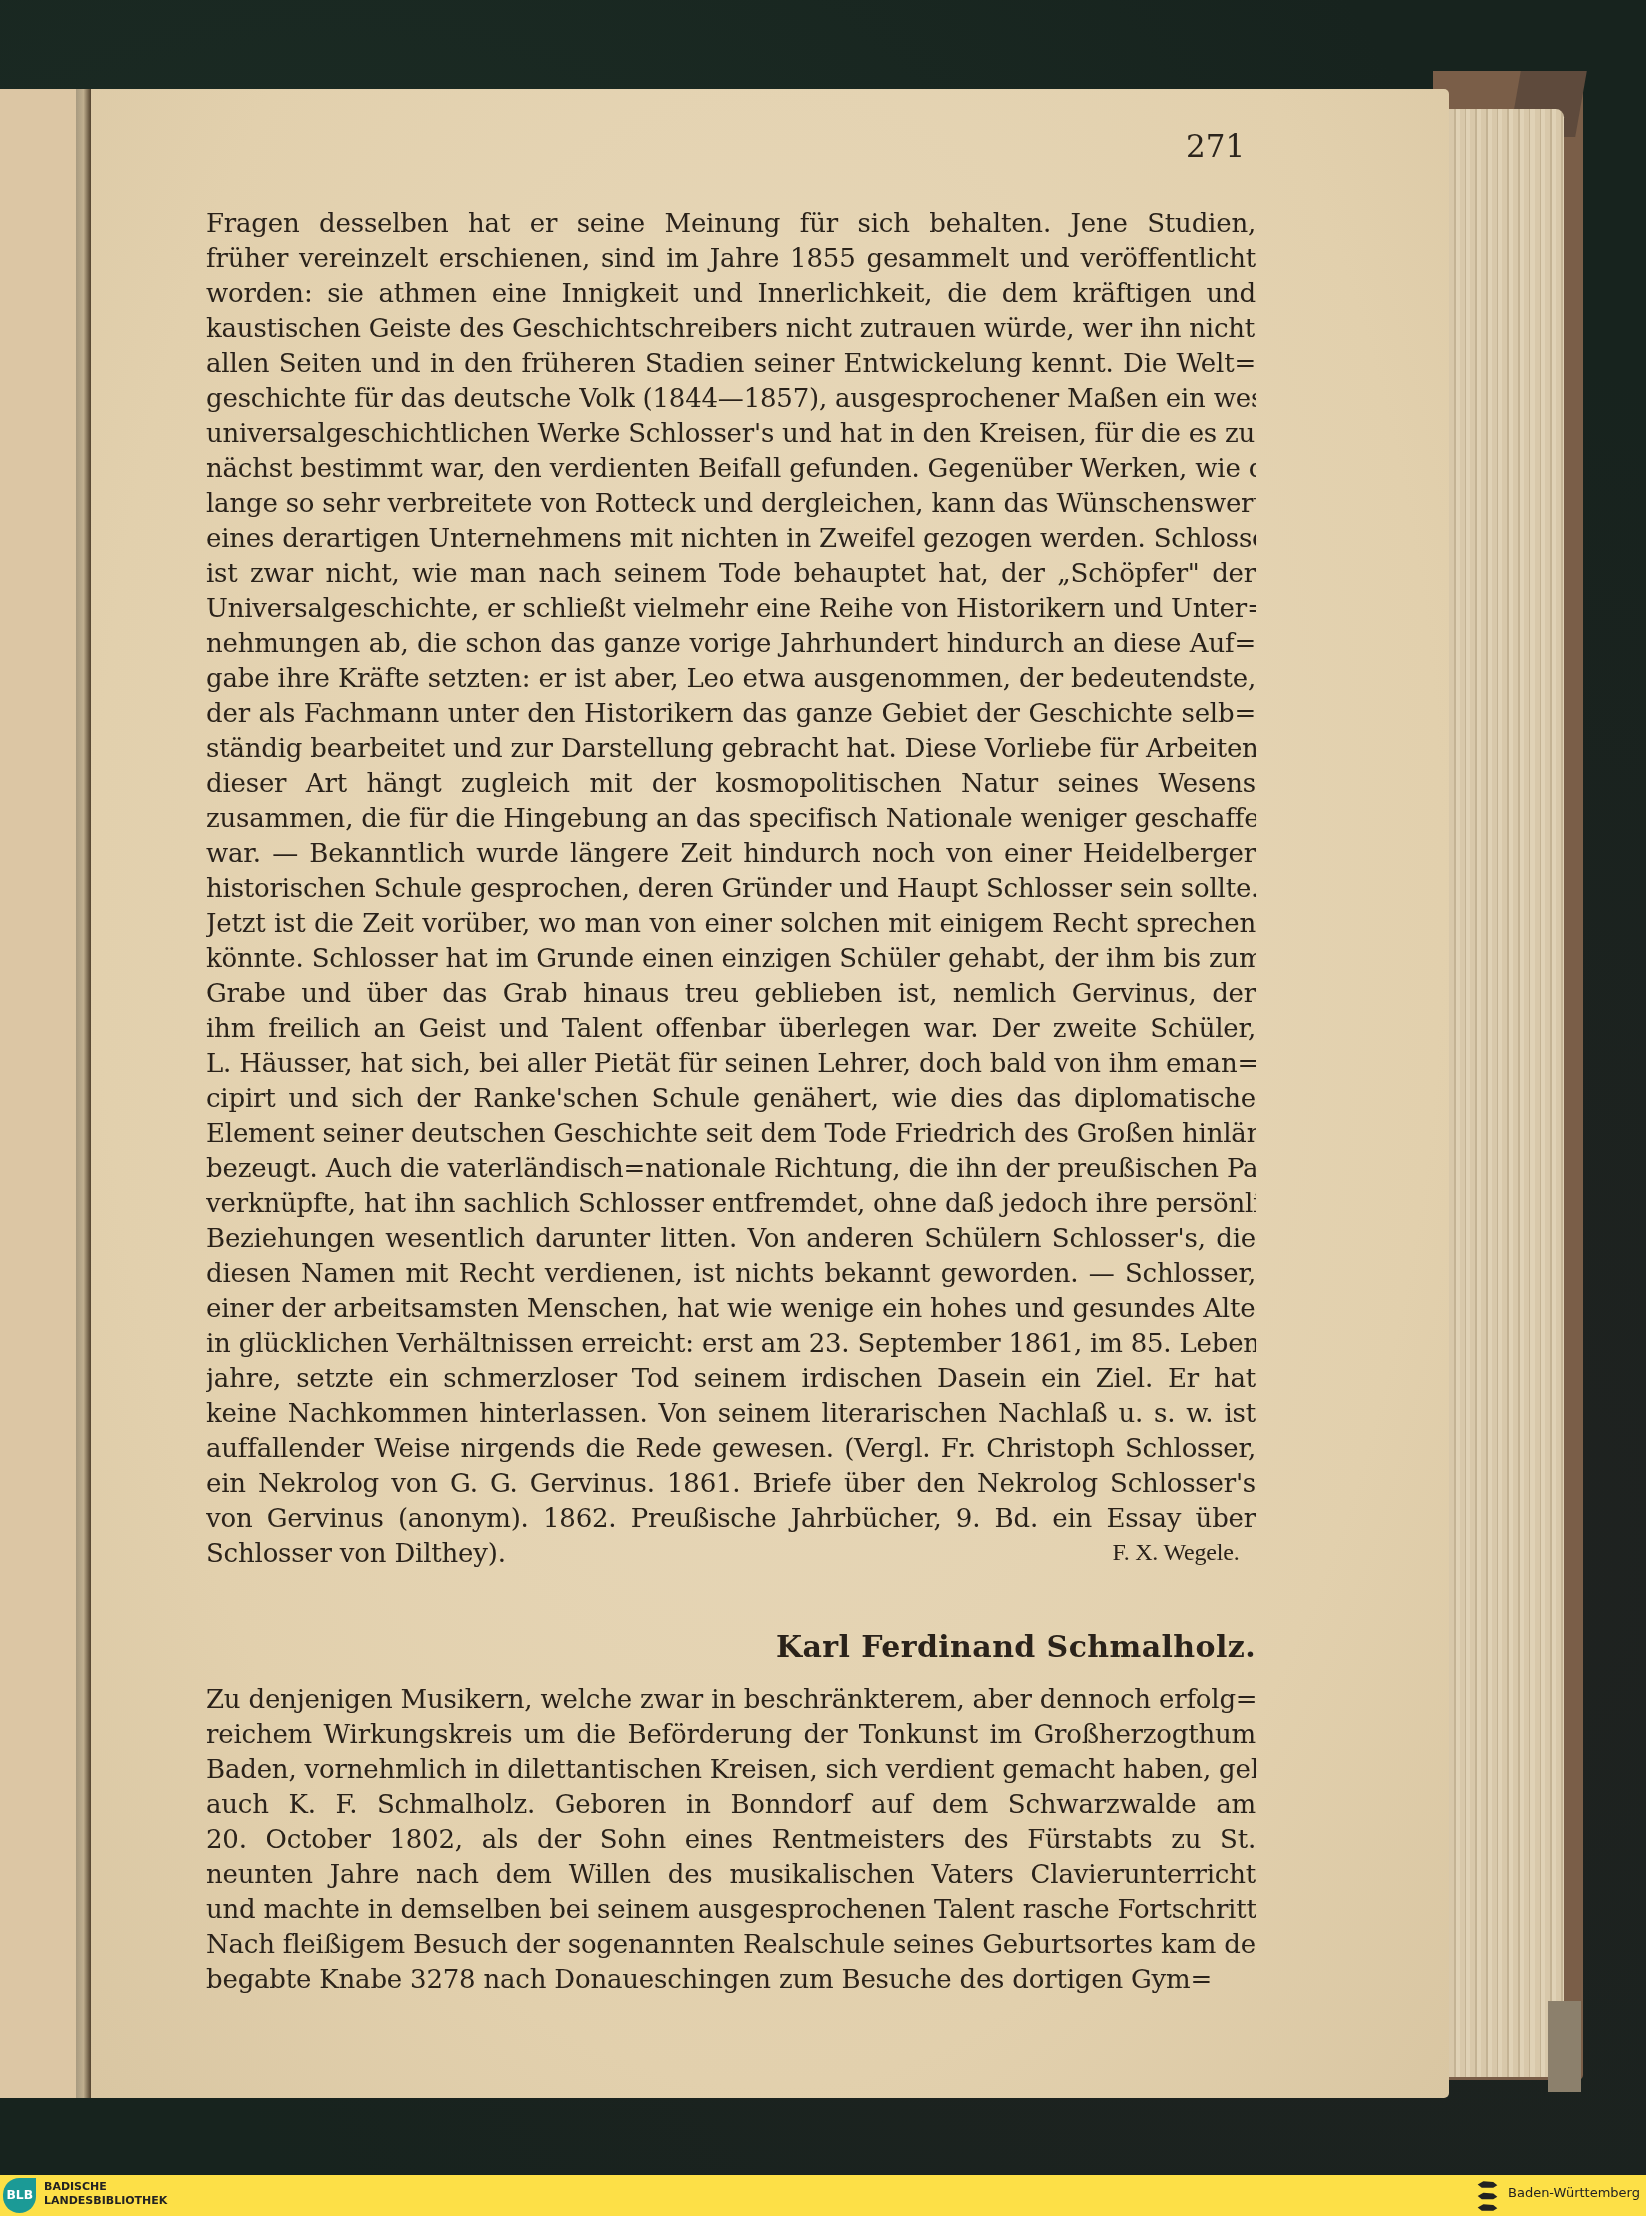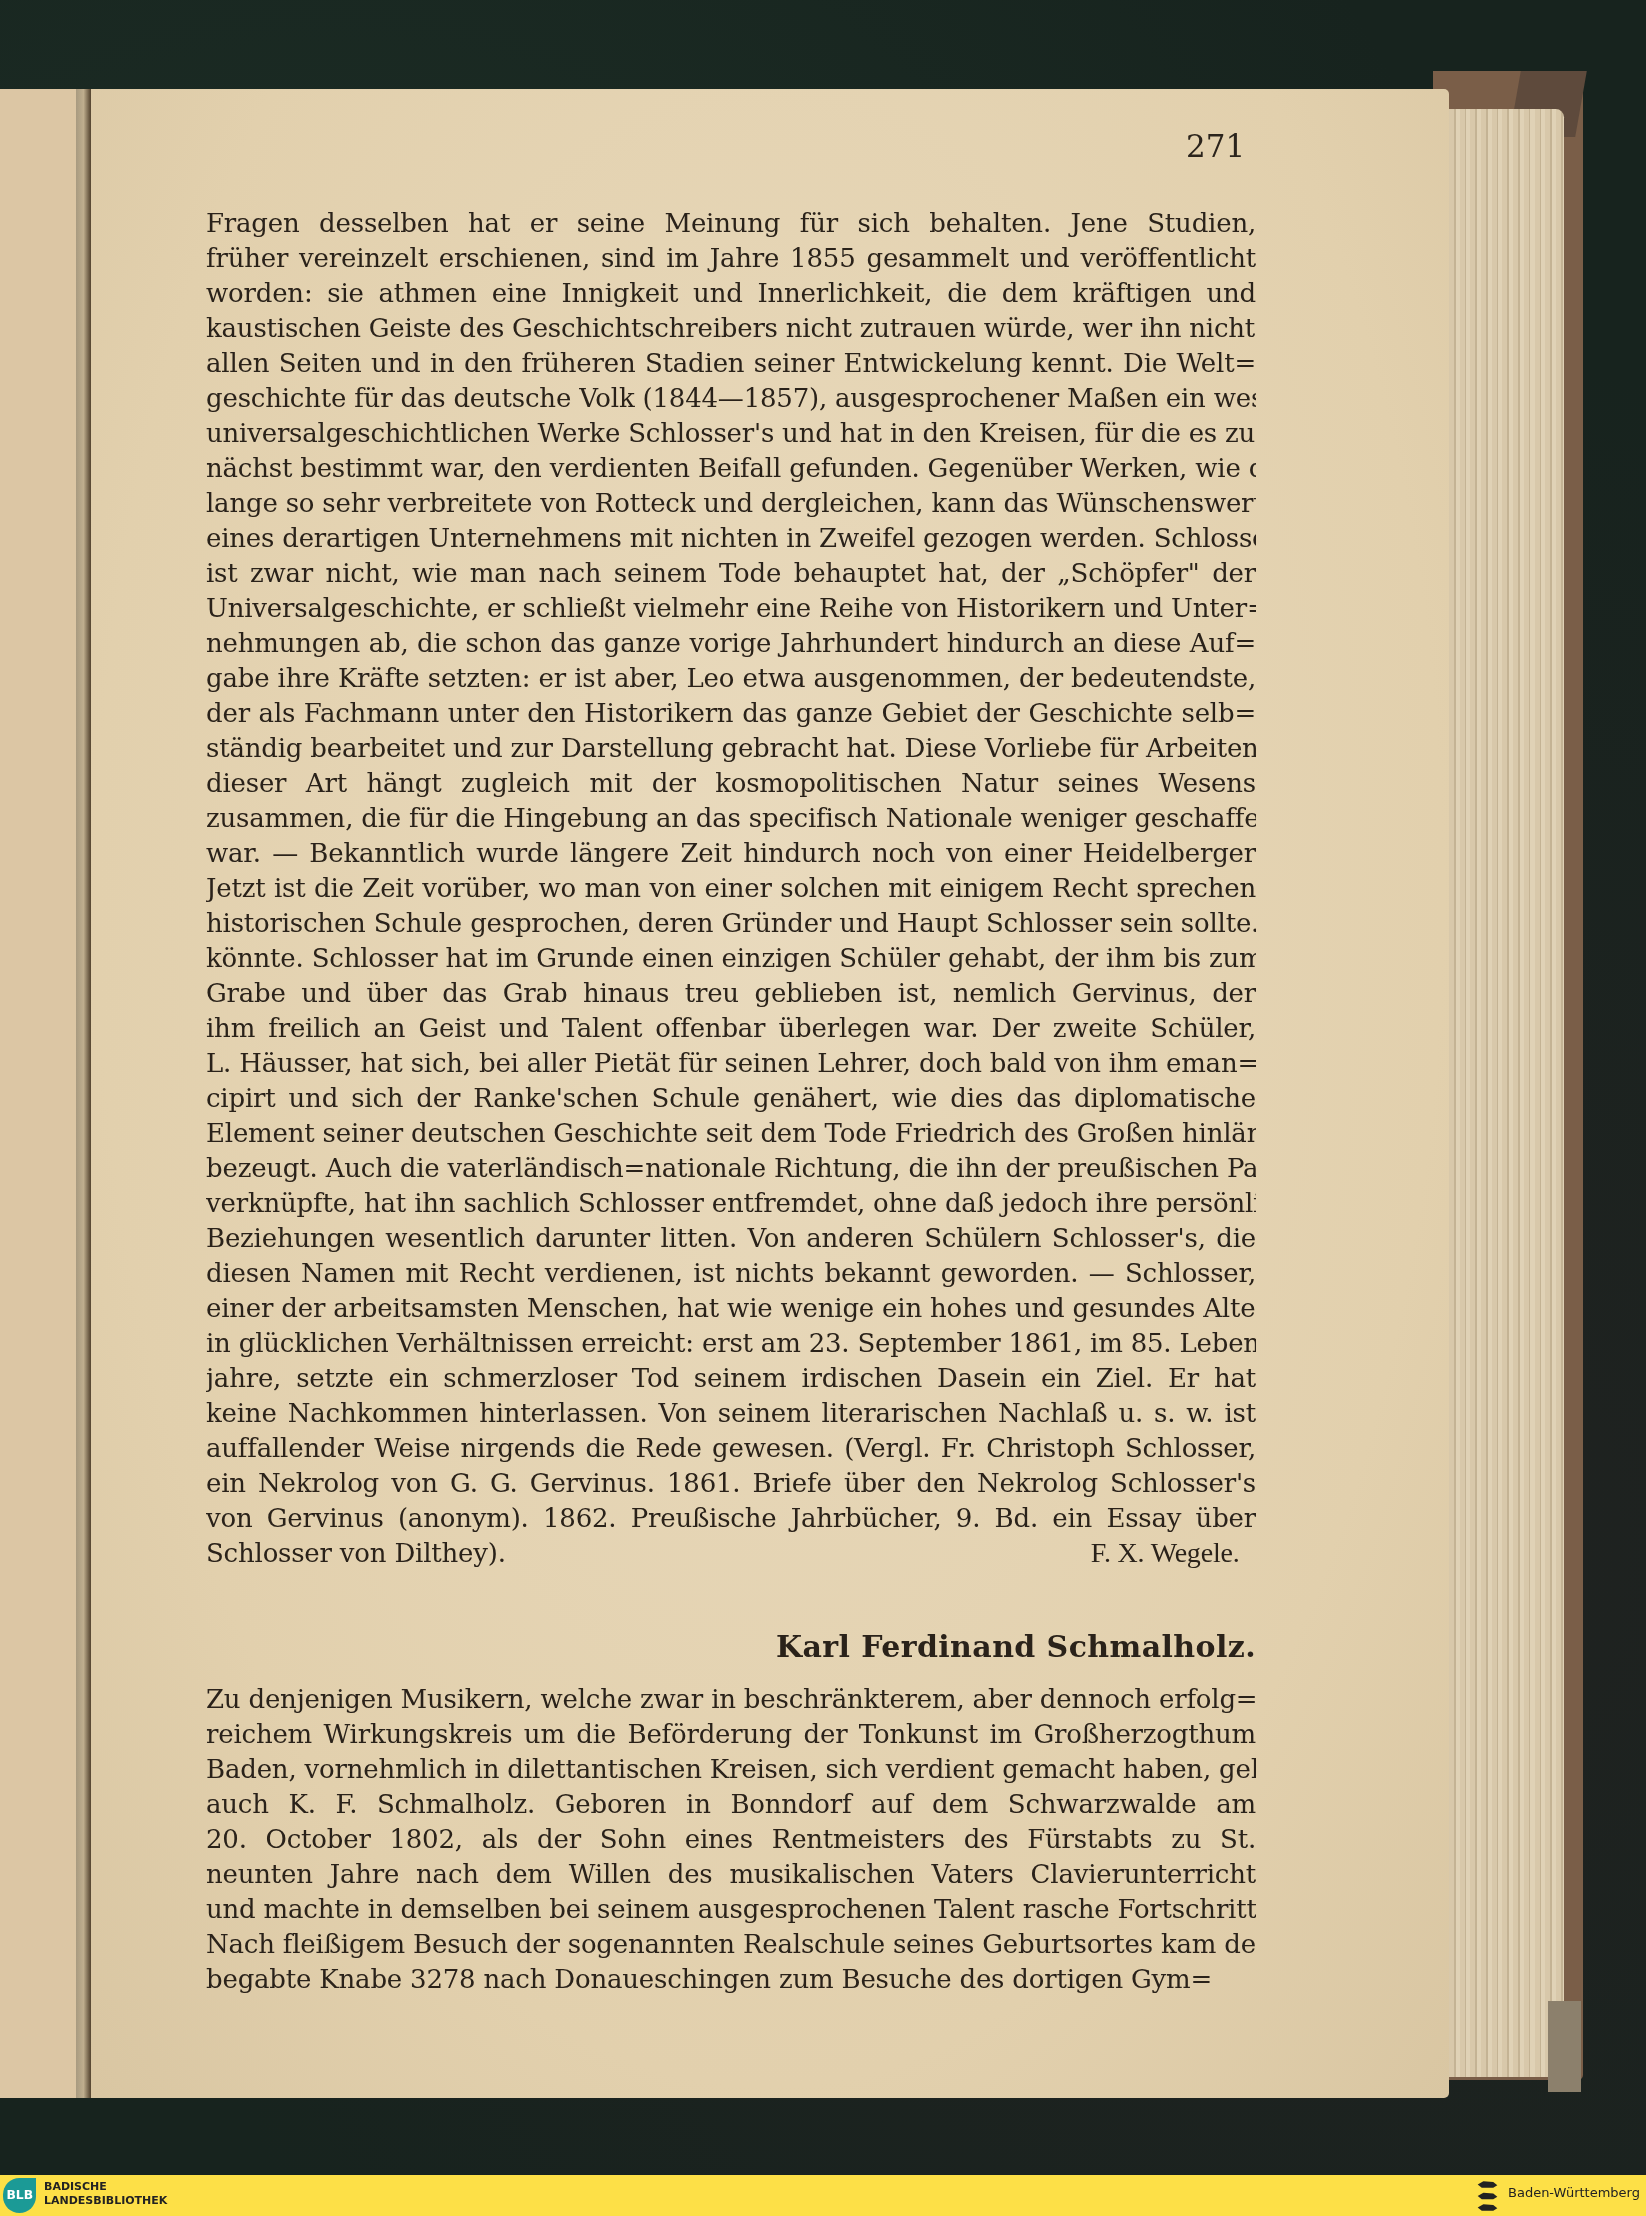--- a/index.html
+++ b/index.html
@@ -34,21 +34,21 @@
   .page-number{position:absolute;left:1186px;top:128px;font-size:31px;color:#2b241c;
        font-family:"DejaVu Serif",serif;}
   .text-block{position:absolute;left:206px;top:206px;width:1050px;
        font-family:"DejaVu Serif",serif;font-size:26px;line-height:35px;color:#2a221a;
        letter-spacing:-0.2px;}
   .line{display:block;white-space:nowrap;text-align:justify;text-align-last:justify;
        height:35px;overflow:hidden;}
   .line.last{text-align-last:left;}
   .sig-row{position:relative;height:35px;}
   .signature{position:absolute;right:16.5px;top:-36px;font-family:"Liberation Serif",serif;
-       font-size:28px;color:#2a221a;}
+       font-size:24px;color:#2a221a;}
   .section-title{display:block;text-align:right;font-weight:bold;font-size:30px;
        margin:23px 0 18px;letter-spacing:0.4px;}
   
   .footer{position:absolute;left:0;top:2175px;width:1647px;height:58px;background:#fde047;}
   .blb-logo{position:absolute;left:3.3px;top:2.5px;width:33px;height:35px;background:#1b9a96;
        border-radius:16.5px 0 16.5px 16.5px;color:#fff;font-family:"DejaVu Sans",sans-serif;
        font-weight:bold;font-size:12.3px;line-height:35px;text-align:center;}
   .blb-name{position:absolute;left:44px;top:5px;font-family:"DejaVu Sans",sans-serif;
        font-weight:bold;font-size:11px;line-height:14px;color:#222;}
   .bw-logo{position:absolute;left:1474px;top:2.5px;width:26px;height:36px;color:#222;
@@ -85,22 +85,22 @@
       <span class="line">eines derartigen Unternehmens mit nichten in Zweifel gezogen werden. Schlosser</span>
       <span class="line">ist zwar nicht, wie man nach seinem Tode behauptet hat, der „Schöpfer" der</span>
       <span class="line">Universalgeschichte, er schließt vielmehr eine Reihe von Historikern und Unter=</span>
       <span class="line">nehmungen ab, die schon das ganze vorige Jahrhundert hindurch an diese Auf=</span>
       <span class="line">gabe ihre Kräfte setzten: er ist aber, Leo etwa ausgenommen, der bedeutendste,</span>
       <span class="line">der als Fachmann unter den Historikern das ganze Gebiet der Geschichte selb=</span>
       <span class="line">ständig bearbeitet und zur Darstellung gebracht hat. Diese Vorliebe für Arbeiten</span>
       <span class="line">dieser Art hängt zugleich mit der kosmopolitischen Natur seines Wesens</span>
       <span class="line">zusammen, die für die Hingebung an das specifisch Nationale weniger geschaffen</span>
       <span class="line">war. — Bekanntlich wurde längere Zeit hindurch noch von einer Heidelberger</span>
+      <span class="line">historischen Schule gesprochen, deren Gründer und Haupt Schlosser sein sollte.</span>
       <span class="line">Jetzt ist die Zeit vorüber, wo man von einer solchen mit einigem Recht sprechen</span>
-      <span class="line">historischen Schule gesprochen, deren Gründer und Haupt Schlosser sein sollte.</span>
       <span class="line">könnte. Schlosser hat im Grunde einen einzigen Schüler gehabt, der ihm bis zum</span>
       <span class="line">Grabe und über das Grab hinaus treu geblieben ist, nemlich Gervinus, der</span>
       <span class="line">ihm freilich an Geist und Talent offenbar überlegen war. Der zweite Schüler,</span>
       <span class="line">L. Häusser, hat sich, bei aller Pietät für seinen Lehrer, doch bald von ihm eman=</span>
       <span class="line">cipirt und sich der Ranke'schen Schule genähert, wie dies das diplomatische</span>
       <span class="line">Element seiner deutschen Geschichte seit dem Tode Friedrich des Großen hinlänglich</span>
       <span class="line">bezeugt. Auch die vaterländisch=nationale Richtung, die ihn der preußischen Partei</span>
       <span class="line">verknüpfte, hat ihn sachlich Schlosser entfremdet, ohne daß jedoch ihre persönlichen</span>
       <span class="line">Beziehungen wesentlich darunter litten. Von anderen Schülern Schlosser's, die</span>
       <span class="line">diesen Namen mit Recht verdienen, ist nichts bekannt geworden. — Schlosser,</span>

